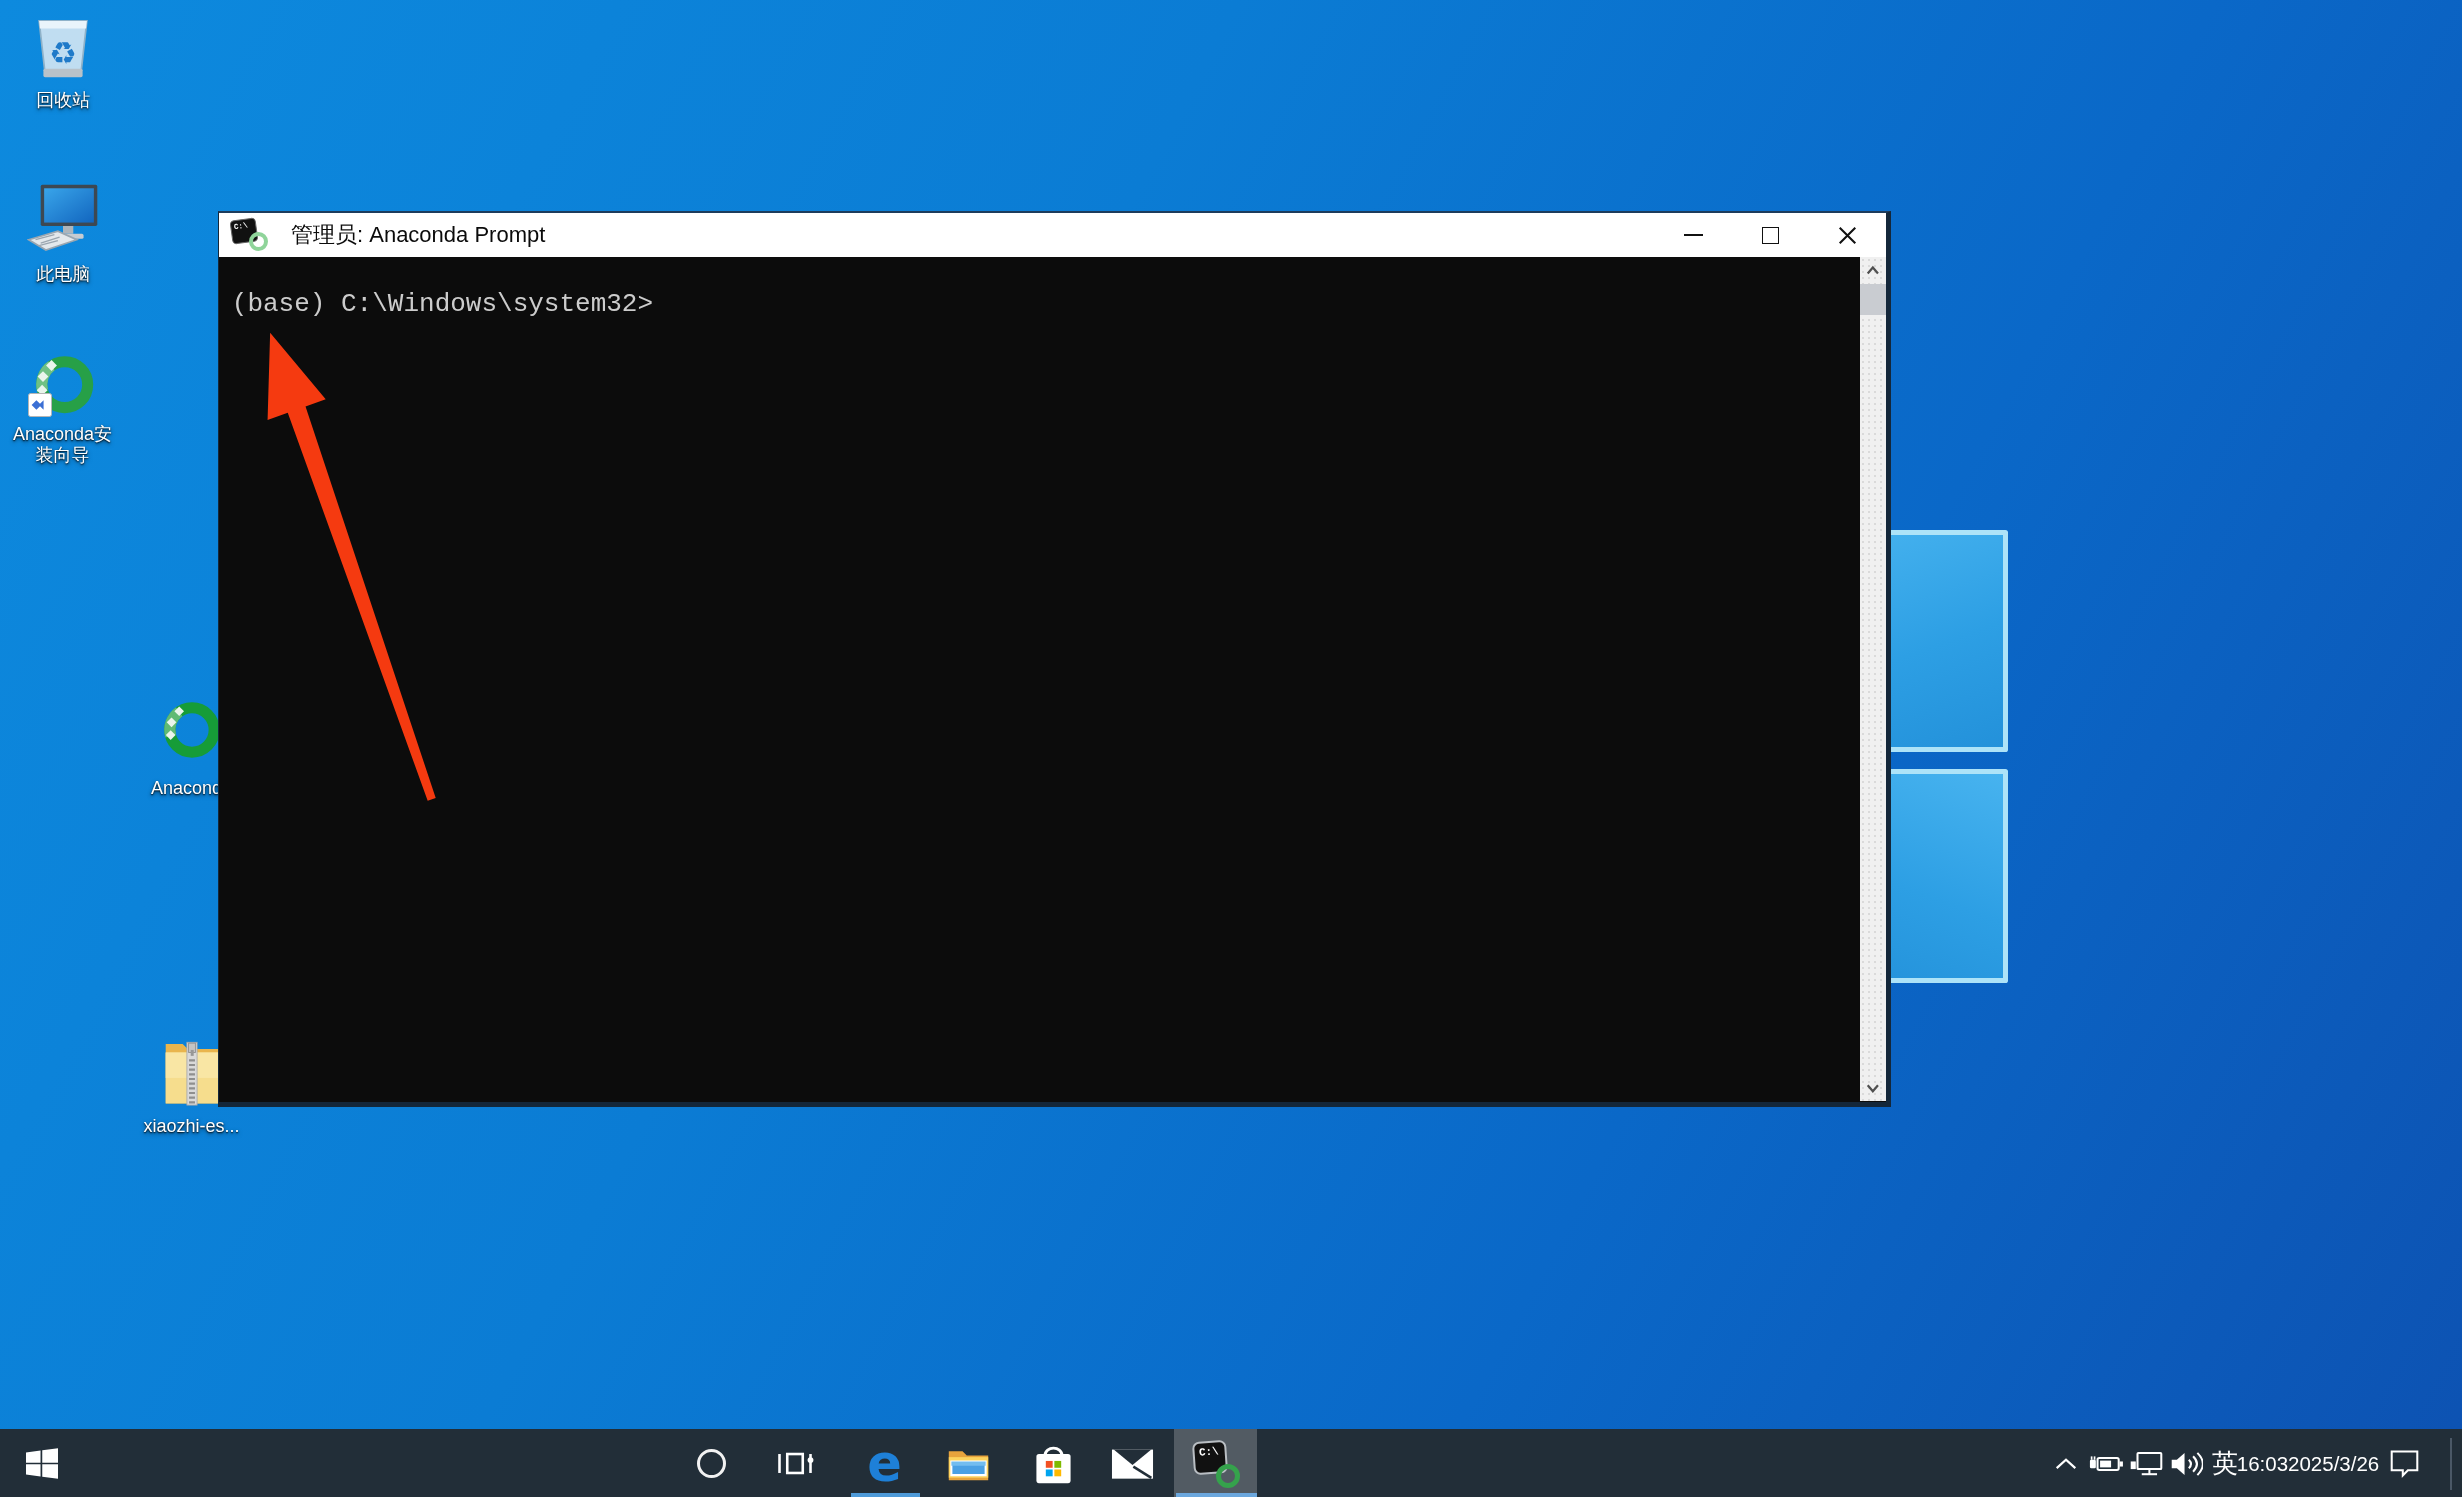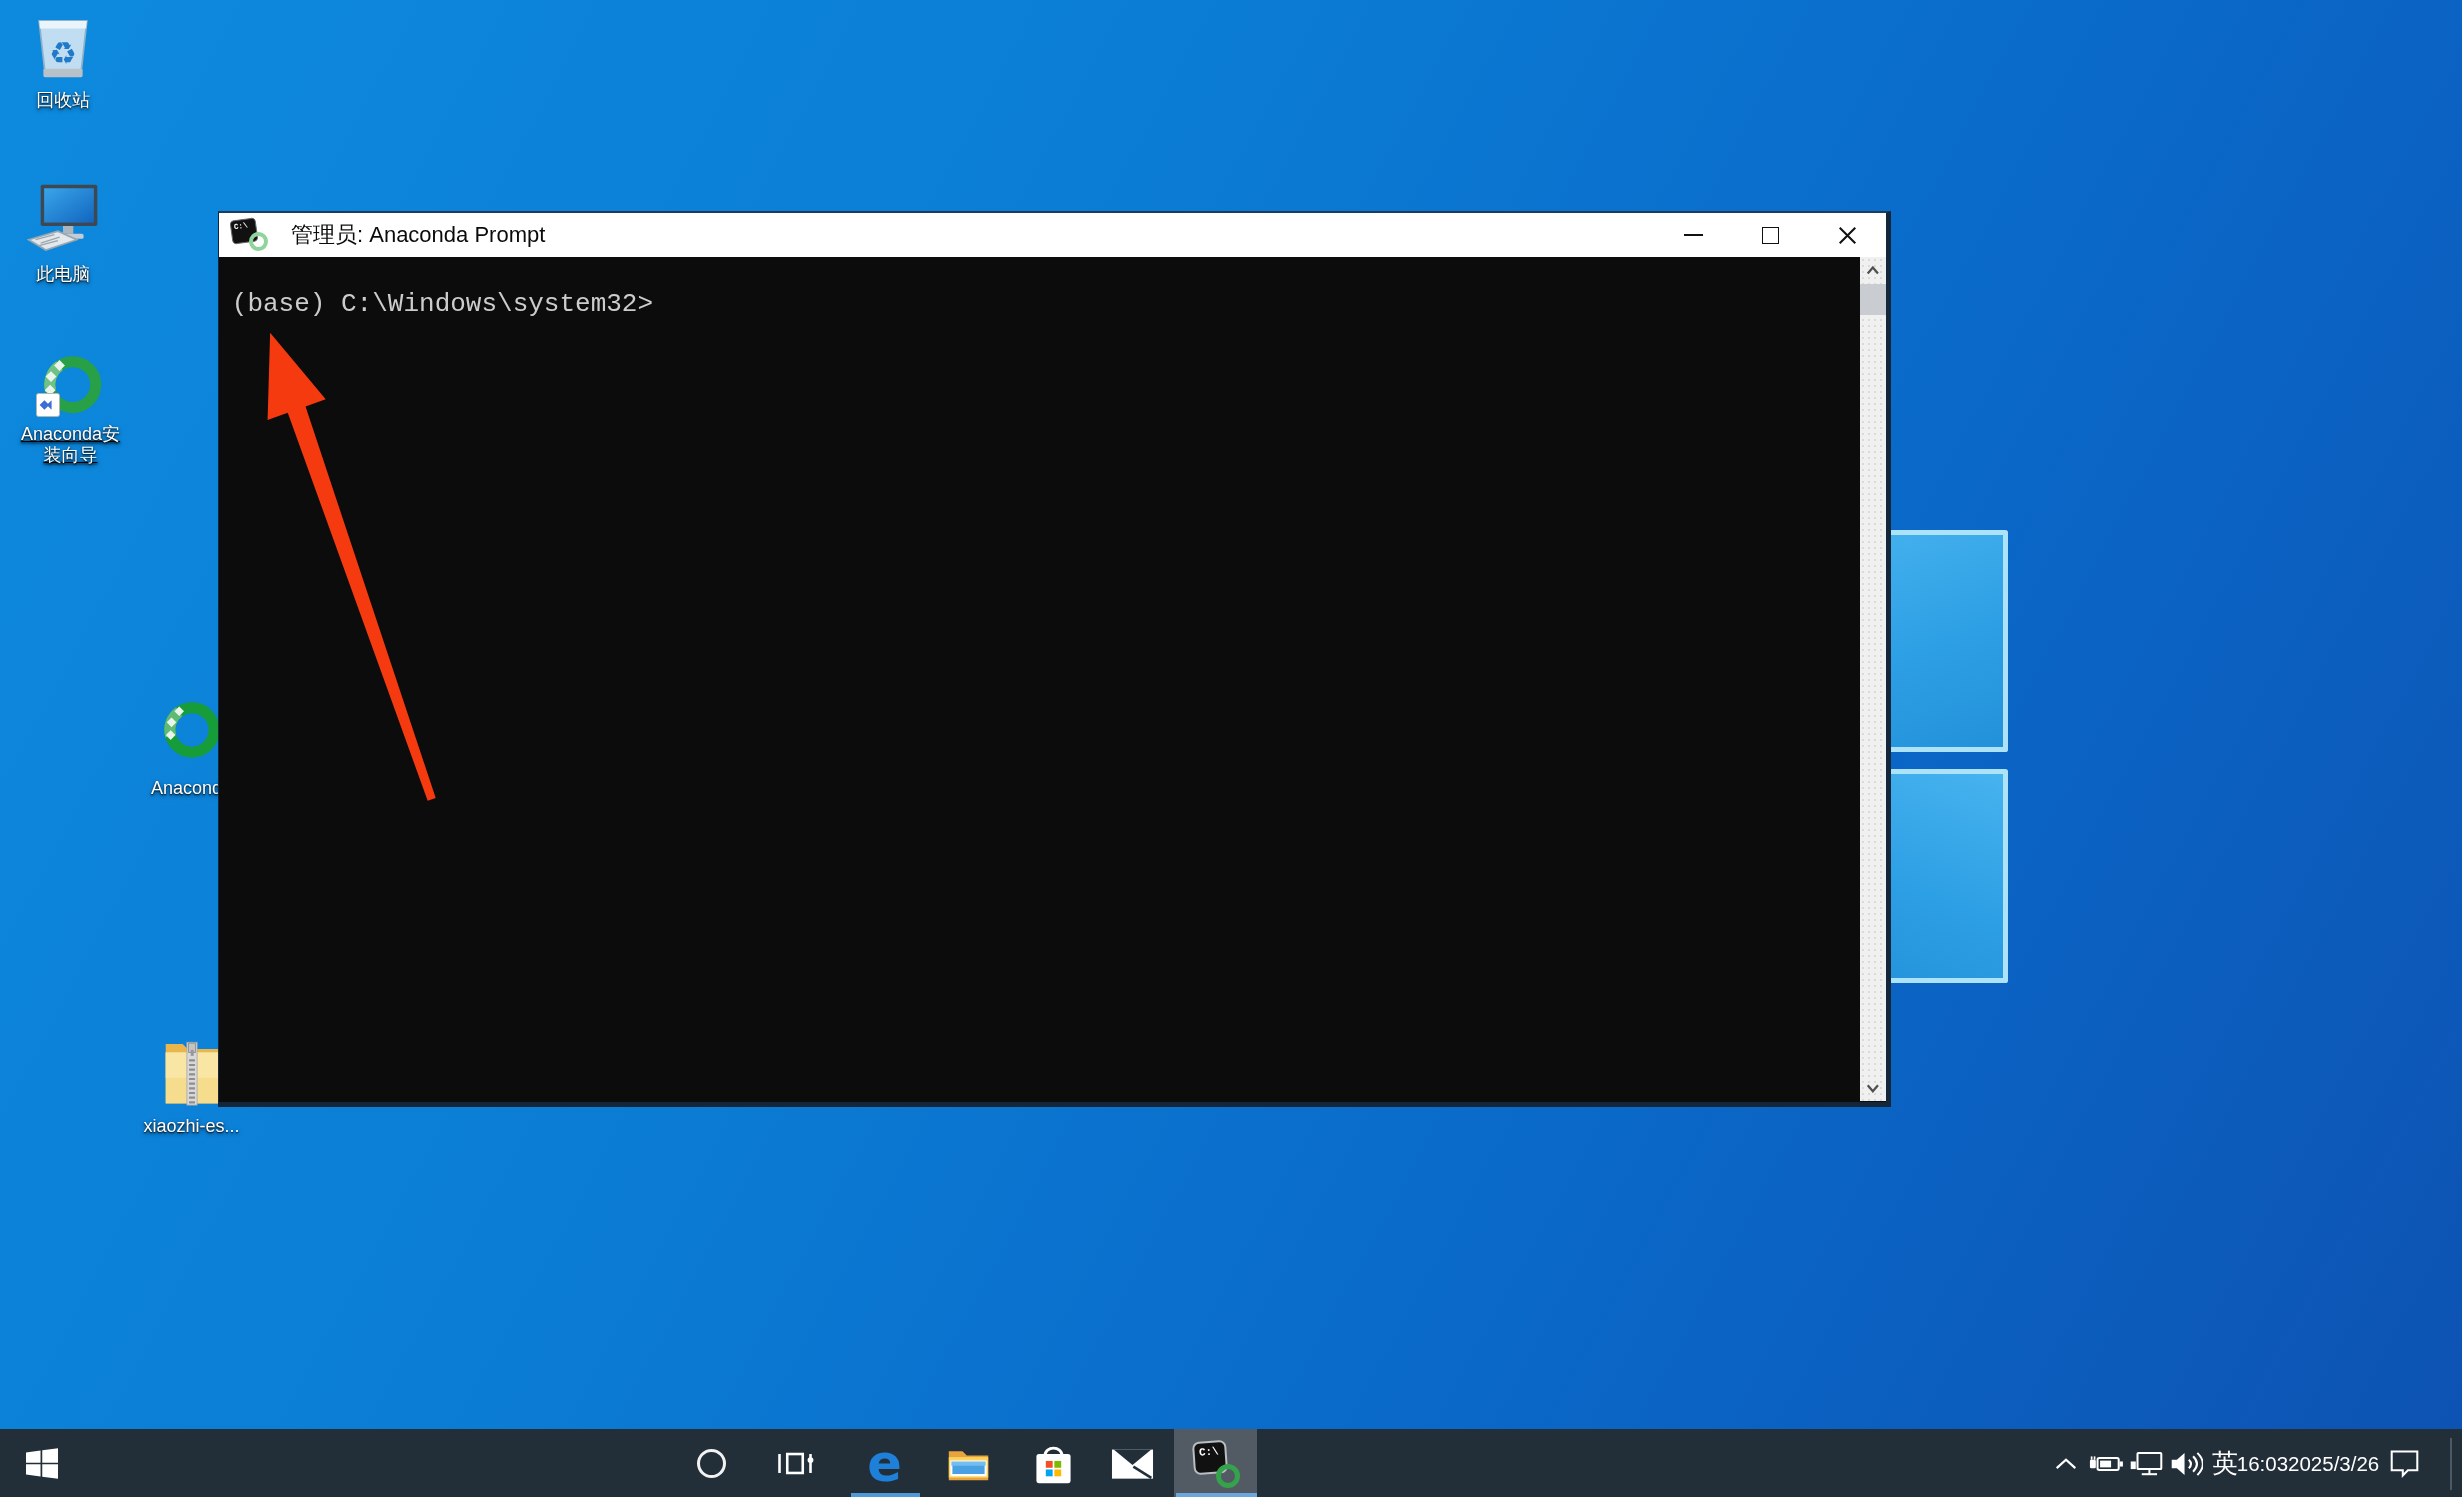--- a/index.html
+++ b/index.html
@@ -131,21 +131,21 @@
       <rect x="16" y="2" width="66" height="48" rx="2" fill="#3d4852"></rect>
       <rect x="20" y="6" width="58" height="40" fill="url(#scr)"></rect>
       <rect x="42" y="50" width="12" height="9" fill="#adb5bc"></rect>
       <rect x="32" y="59" width="34" height="6" rx="2" fill="#c6ccd2"></rect>
       <path d="M2 66 L36 56 L58 66 L22 78 Z" fill="#e3e8ec" stroke="#9aa6b0" stroke-width="2"></path>
       <path d="M10 66 L32 60 M16 70 L38 63 M14 73 L36 67" stroke="#9aa6b0" stroke-width="1.5" fill="none"></path>
     </svg>
     <div class="dlabel">此电脑</div>
   </div>
 
-  <div class="dicon" style="left:9px;top:354px;text-decoration:underline;">
+  <div class="dicon" style="left:1px;top:354px;">
     <div style="position:relative;width:70px;height:63px;">
       <svg width="70" height="63" viewBox="0 0 82 74">
         <circle cx="43" cy="36" r="27" fill="none" stroke="#27a047" stroke-width="13"></circle>
         <path d="M27.5 13.9 A 27 27 0 0 0 17 43" stroke="#6fc184" stroke-width="13" fill="none"></path>
         <rect x="23" y="9" width="9" height="9" transform="rotate(45 27.5 13.5)" fill="#e9f5ec"></rect>
         <rect x="13" y="22" width="9" height="9" transform="rotate(45 17.5 26.5)" fill="#e9f5ec"></rect>
         <rect x="12" y="38" width="9" height="9" transform="rotate(45 16.5 42.5)" fill="#e9f5ec"></rect>
       </svg>
       <div class="ana-badge">
         <svg width="22" height="22" viewBox="0 0 26 26">

